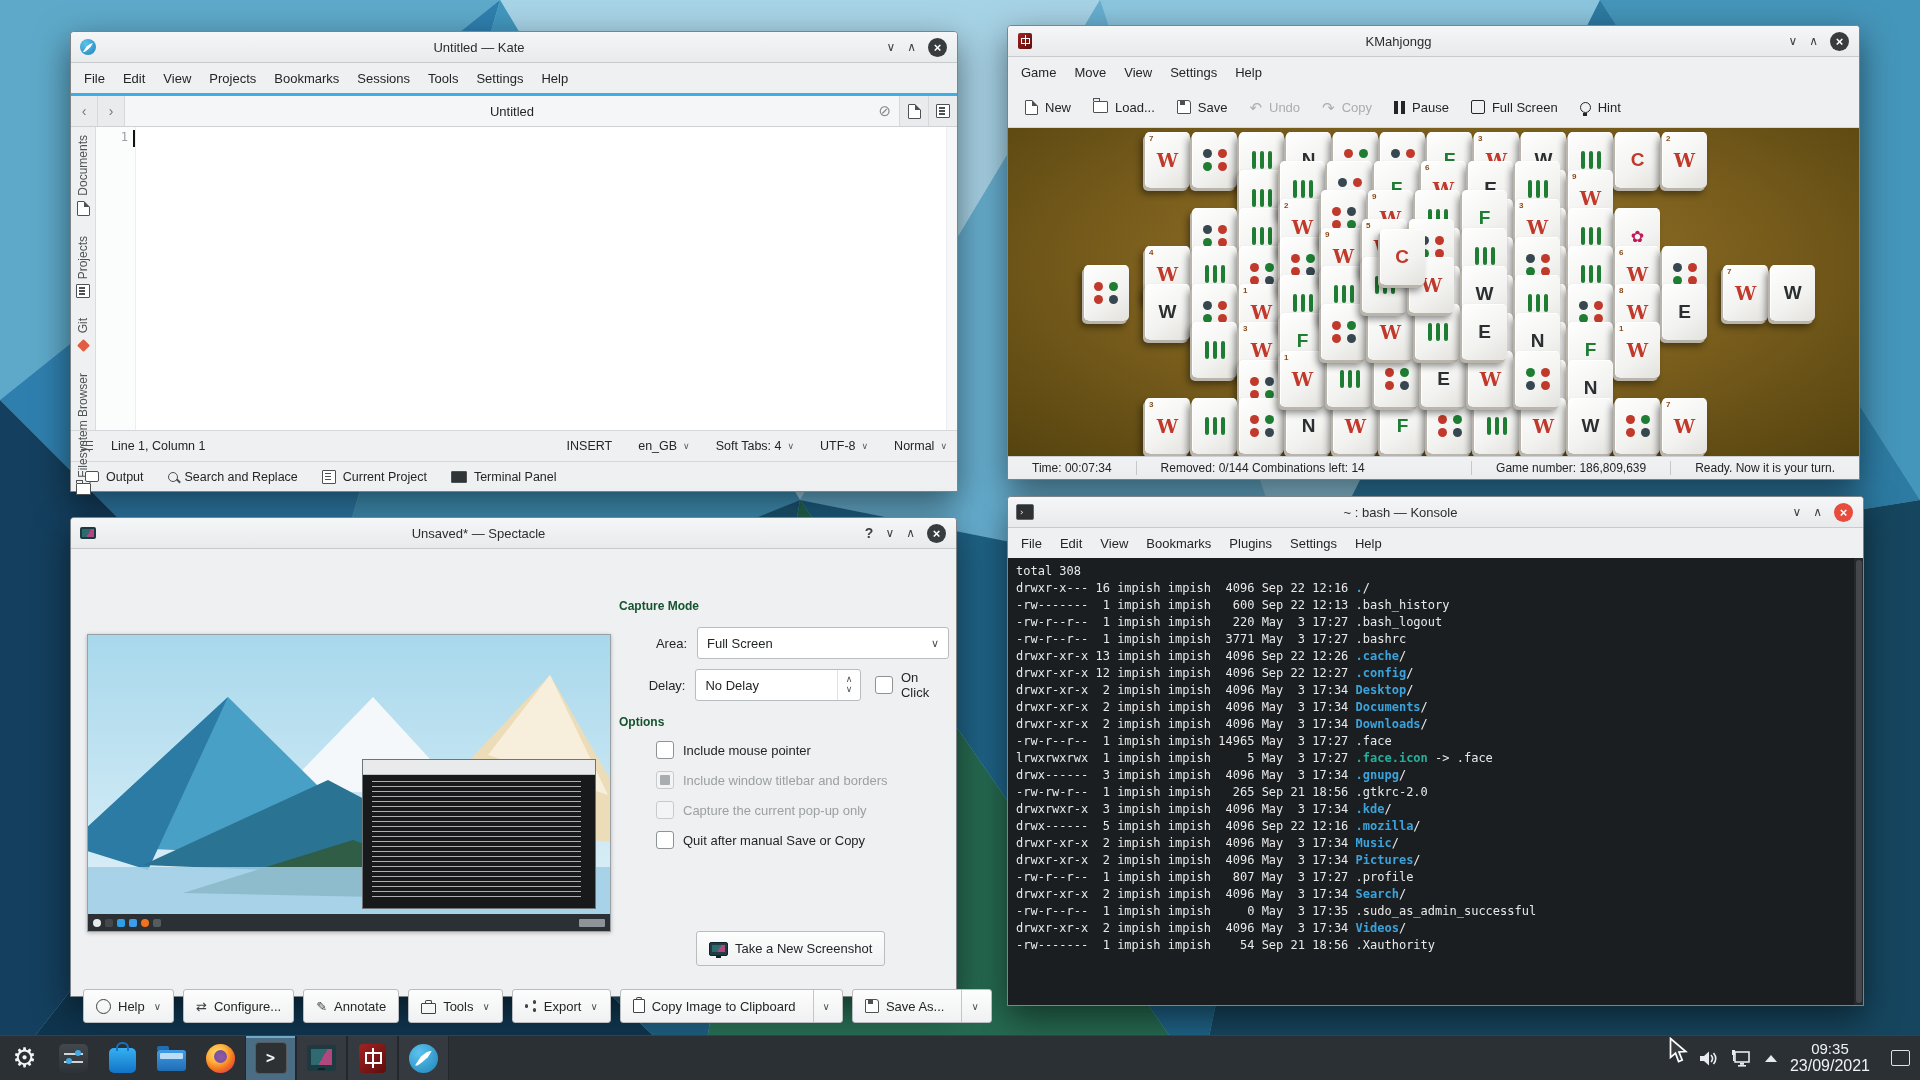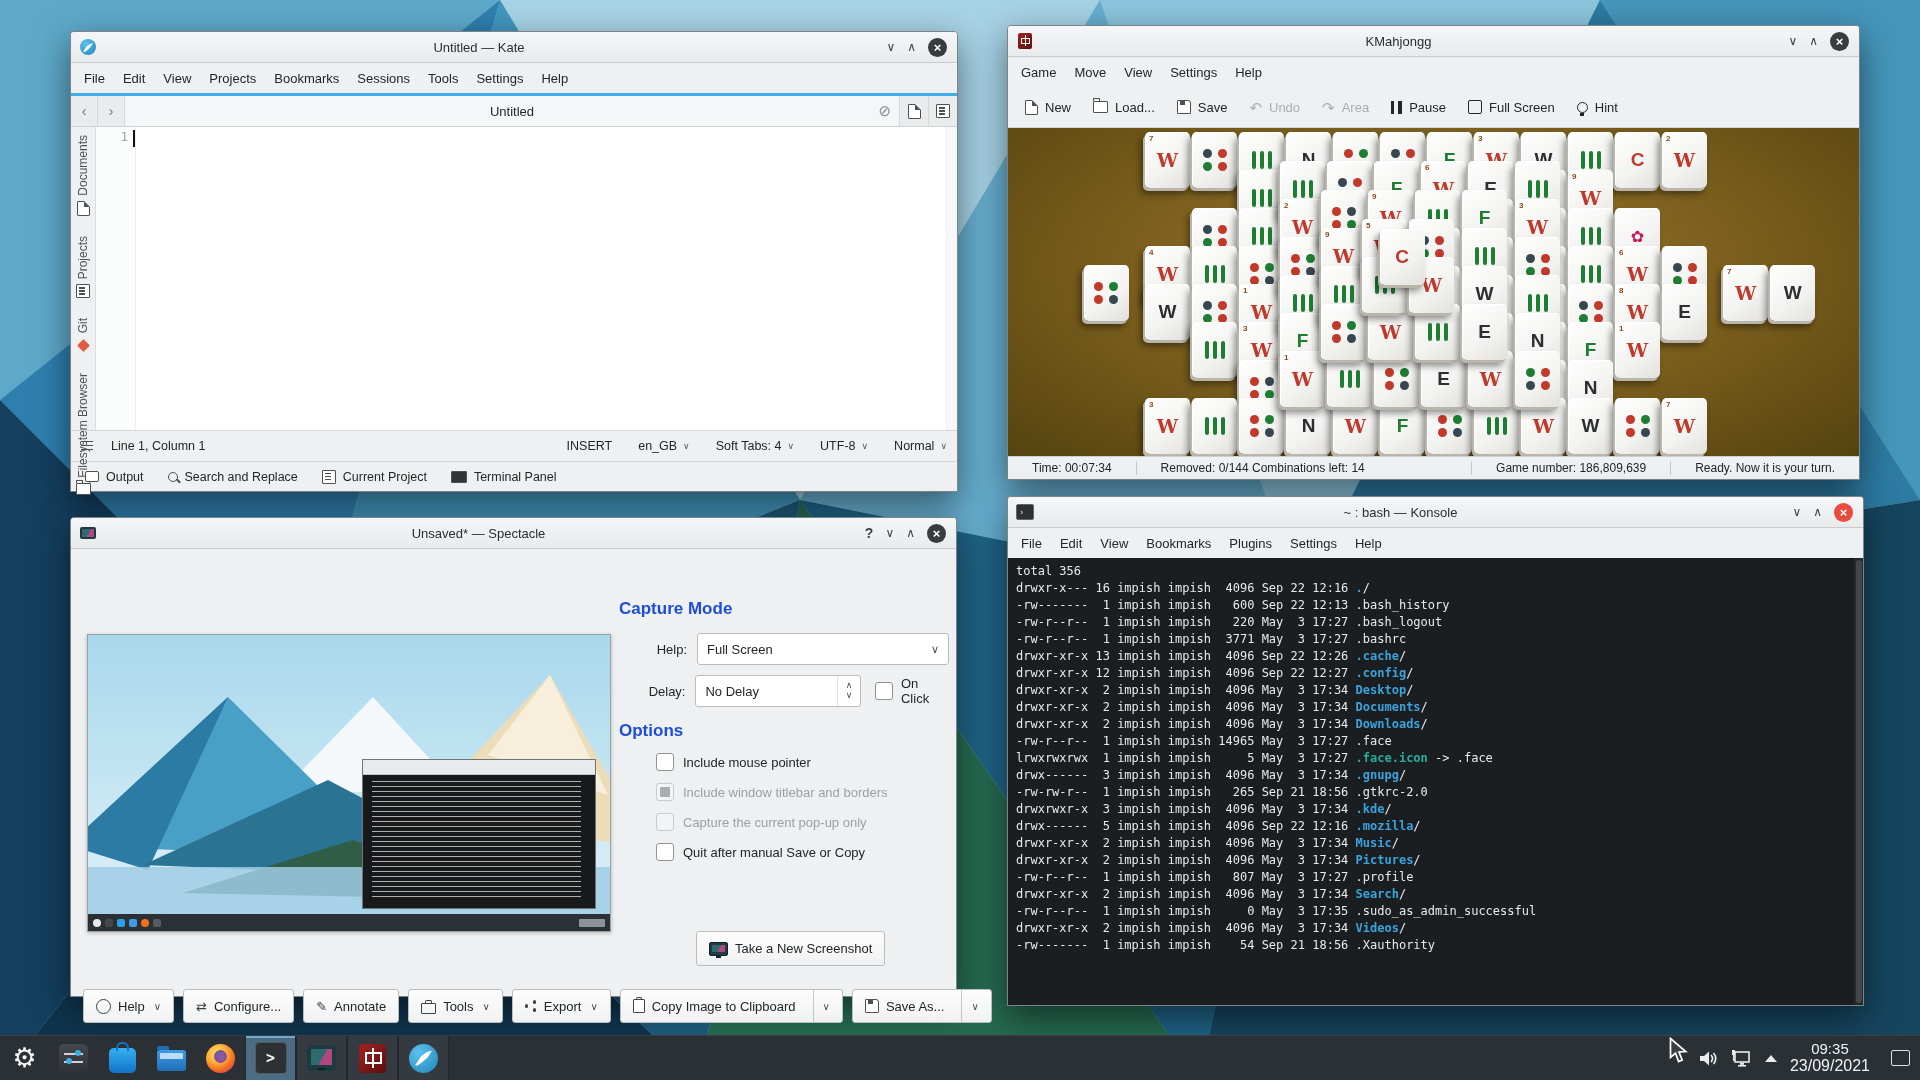--- a/index.html
+++ b/index.html
@@ -124,21 +124,21 @@
   .tline{font-family:"DejaVu Sans Mono","Liberation Mono",monospace;font-size:12px;line-height:17px;
     color:#e9e9e9;white-space:pre;}
   .tline .d{color:#3aa3dc;font-weight:bold;}
   .tline .l{color:#27ae9b;font-weight:bold;}
   #konsole .kscroll{position:absolute;right:0;top:0;bottom:0;width:9px;background:#26292c;}
   #konsole .kscroll::after{content:"";position:absolute;left:1.5px;right:1.5px;top:2px;bottom:2px;background:#44484c;border-radius:3px;}
   
   #spect .content{flex:1;position:relative;}
   #spect .preview{position:absolute;left:16px;top:85px;width:522px;height:296px;border:1px solid #9aa0a3;
     box-shadow:0 1px 4px rgba(0,0,0,.25);overflow:hidden;background:#cfe9f4;}
-  #spect .heading{font-weight:bold;font-size:17px;color:#1d4ed8;}
+  #spect .heading{font-weight:bold;font-size:12px;color:#14532d;}
   #spect .rightcol{position:absolute;left:548px;top:50px;width:330px;}
   #spect .formrow{display:flex;align-items:center;margin-bottom:10px;}
   #spect .formrow .flabel{width:68px;text-align:right;padding-right:10px;}
   #spect .takebtn{position:absolute;left:625px;top:382px;height:33px;}
   #spect .btnrow{position:absolute;left:12px;right:12px;top:440px;display:flex;gap:9px;}
   
   .mini-term{position:absolute;left:52.5%;top:42%;width:44.5%;height:50%;border:1px solid #6f7477;background:#17191b;}
   .mini-term .mtb{height:9%;background:#e8eaeb;border-bottom:1px solid #c2c5c7;}
   .mini-term .mtxt{position:absolute;left:4%;right:6%;top:14%;bottom:6%;
     background:repeating-linear-gradient(to bottom,rgba(225,225,225,.75) 0 1px,transparent 1px 5px);}
@@ -353,21 +353,21 @@
         <span class="tbtn">
           <span class="ic i-floppy"></span>
           <span>Save</span>
         </span>
         <span class="tbtn disabled">
           <span class="ic i-undo">↶</span>
           <span>Undo</span>
         </span>
         <span class="tbtn disabled">
           <span class="ic i-redo">↷</span>
-          <span>Area</span>
+          <span>Copy</span>
         </span>
         <span class="tbtn">
           <span class="ic i-pause"></span>
           <span>Pause</span>
         </span>
         <span class="tbtn">
           <span class="ic i-fullscr"></span>
           <span>Full Screen</span>
         </span>
         <span class="tbtn">
@@ -1170,21 +1170,21 @@
         <span class="menu-item">File</span>
         <span class="menu-item">Edit</span>
         <span class="menu-item">View</span>
         <span class="menu-item">Bookmarks</span>
         <span class="menu-item">Plugins</span>
         <span class="menu-item">Settings</span>
         <span class="menu-item">Help</span>
       </div>
   <div class="term">
     <div id="term-lines">
-          <div class="tline"><span>total 356</span></div>
+          <div class="tline"><span>total 308</span></div>
           <div class="tline"><span>drwxr-x--- 16 impish impish  4096 Sep 22 12:16 </span><span class="d">.</span><span>/</span></div>
           <div class="tline"><span>-rw-------  1 impish impish   600 Sep 22 12:13 </span><span>.bash_history</span></div>
           <div class="tline"><span>-rw-r--r--  1 impish impish   220 May  3 17:27 </span><span>.bash_logout</span></div>
           <div class="tline"><span>-rw-r--r--  1 impish impish  3771 May  3 17:27 </span><span>.bashrc</span></div>
           <div class="tline"><span>drwxr-xr-x 13 impish impish  4096 Sep 22 12:26 </span><span class="d">.cache</span><span>/</span></div>
           <div class="tline"><span>drwxr-xr-x 12 impish impish  4096 Sep 22 12:27 </span><span class="d">.config</span><span>/</span></div>
           <div class="tline"><span>drwxr-xr-x  2 impish impish  4096 May  3 17:34 </span><span class="d">Desktop</span><span>/</span></div>
           <div class="tline"><span>drwxr-xr-x  2 impish impish  4096 May  3 17:34 </span><span class="d">Documents</span><span>/</span></div>
           <div class="tline"><span>drwxr-xr-x  2 impish impish  4096 May  3 17:34 </span><span class="d">Downloads</span><span>/</span></div>
           <div class="tline"><span>-rw-r--r--  1 impish impish 14965 May  3 17:27 </span><span>.face</span></div>
@@ -1249,21 +1249,21 @@
             <i style="background:#3f9ce8;"></i>
             <i style="background:#f3701c;border-radius:50%;"></i>
         <i style="background:#565b5f;"></i>
             <span class="mclock"></span>
       </div>
     </div>
 
     <div class="rightcol">
       <div class="heading" style="margin-bottom:14px;">Capture Mode</div>
       <div class="formrow">
-        <span class="flabel">Help:</span>
+        <span class="flabel">Area:</span>
         <span class="combo" style="width:232px;">
           <span>Full Screen</span>
           <span class="caret">∨</span>
         </span>
       </div>
       <div class="formrow">
         <span class="flabel">Delay:</span>
         <span class="spin" style="width:158px;">
           <span>No Delay</span>
           <span class="arrows">

